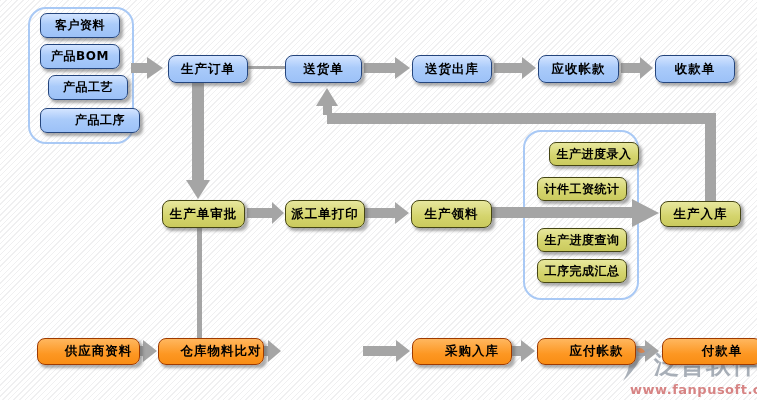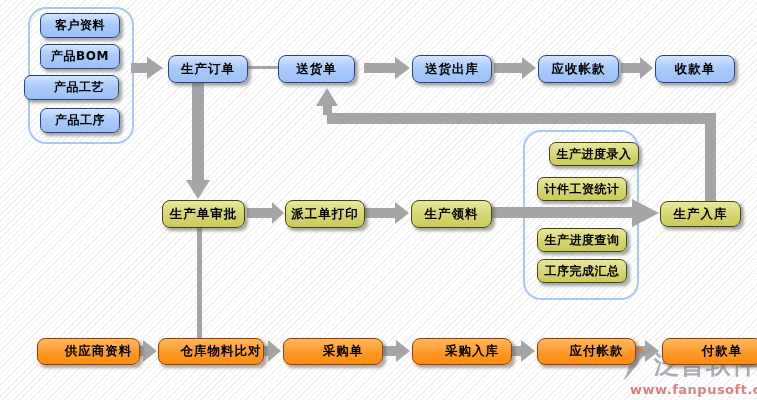--- a/index.html
+++ b/index.html
@@ -106,43 +106,42 @@
     </g>
     <g>
       <rect x="616" y="346" width="29" height="10"></rect>
         <polygon points="645,340 659,351 645,362"></polygon>
     </g>
   </svg>
 
   <div class="group" style="left:28px; top:7px; width:102px; height:133px;"></div>
   <div class="node chip blue" style="left:40px; top:13px; width:78px; height:23px;">客户资料</div>
   <div class="node chip blue" style="left:40px; top:44px; width:78px; height:23px;">产品BOM</div>
-  <div class="node chip blue" style="left:24px; top:75px; width:78px; height:23px;padding-left:15px;">产品工艺</div>
-  <div class="node chip blue" style="left:40px; top:108px; width:78px; height:23px;">产品工序</div>
+  <div class="node chip blue" style="left:48px; top:75px; width:78px; height:23px;">产品工艺</div>
+  <div class="node chip blue" style="left:40px; top:108px; width:78px; height:23px;padding-left:20px;">产品工序</div>
 
   <div class="node blue" style="left:168px; top:55px; width:78px; height:26px;">生产订单</div>
-  <div class="node blue" style="left:278px; top:55px; width:75px; height:26px;">送货单</div>
+  <div class="node blue" style="left:285px; top:55px; width:75px; height:26px;">送货单</div>
   <div class="node blue" style="left:412px; top:55px; width:78px; height:26px;">送货出库</div>
   <div class="node blue" style="left:538px; top:55px; width:79px; height:26px;">应收帐款</div>
   <div class="node blue" style="left:655px; top:55px; width:78px; height:26px;">收款单</div>
 
   <div class="node yellow" style="left:162px; top:200px; width:81px; height:26px;">生产单审批</div>
   <div class="node yellow" style="left:285px; top:200px; width:78px; height:26px;">派工单打印</div>
   <div class="node yellow" style="left:411px; top:200px; width:79px; height:26px;">生产领料</div>
   <div class="node yellow" style="left:660px; top:201px; width:79px; height:24px;">生产入库</div>
 
   <div class="group" style="left:523px; top:130px; width:112px; height:166px;"></div>
   <div class="node chip yellow" style="left:549px; top:142px; width:88px; height:22px;">生产进度录入</div>
   <div class="node chip yellow" style="left:537px; top:177px; width:88px; height:22px;">计件工资统计</div>
   <div class="node chip yellow" style="left:537px; top:228px; width:88px; height:22px;">生产进度查询</div>
   <div class="node chip yellow" style="left:537px; top:259px; width:88px; height:22px;">工序完成汇总</div>
 
   <div class="node orange" style="left:37px; top:338px; width:81px; height:25px;">供应商资料</div>
   <div class="node orange" style="left:158px; top:338px; width:84px; height:25px;">仓库物料比对</div>
-  <div class="node orange" style="left:283px; top:338px; width:78px; height:25px;">采购单</div>
   <div class="node orange" style="left:412px; top:338px; width:78px; height:25px;font-family:Liberation Serif, serif;">采购入库</div>
   <div class="node orange" style="left:662px; top:338px; width:78px; height:25px;">付款单</div>
   <div class="node orange" style="left:537px; top:338px; width:77px; height:25px;">应付帐款</div>
 
   <div class="watermark">
     <div class="wm-row">
       <svg width="36" height="36" viewBox="0 0 36 36">
         <path d="M2,9 L34,2 L21,15 Q14,27 5,35 Q12,23 11,15 Z" fill="#99a1ab"></path>
         <path d="M18,3 Q24,0 27,6 Q21,9 18,3 Z" fill="#e07f3f"></path>
       </svg>

